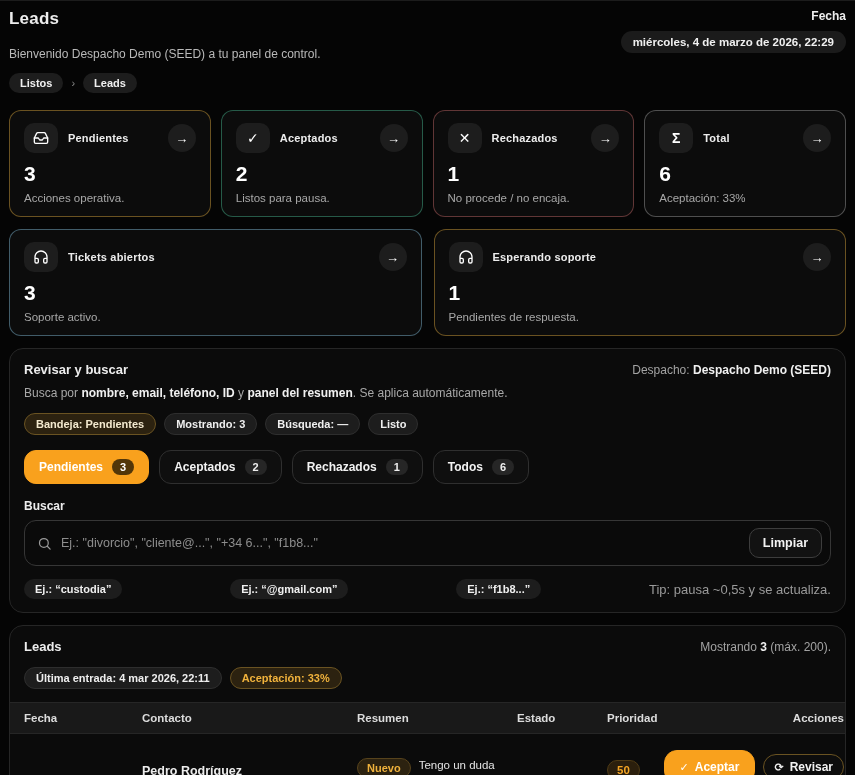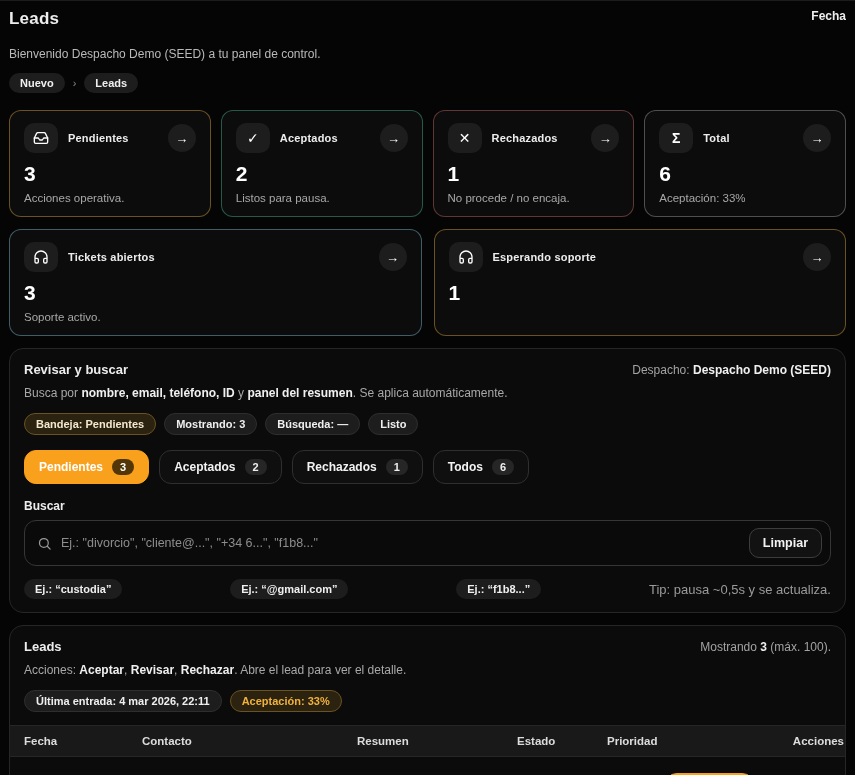--- a/index.html
+++ b/index.html
@@ -104,27 +104,28 @@
   .btn-accept .glyph { color:#fff; }
 </style>
 </head>
 <body>
 
 <div class="top">
   <div>
     <div class="page-title">Leads</div>
     <div class="subtitle">Bienvenido Despacho Demo (SEED) a tu panel de control.</div>
     <div class="crumbs">
-      <span class="pill">Nuevo</span>
+      <span class="pill">Listos</span>
       <span class="crumb-sep">›</span>
       <span class="pill">Leads</span>
     </div>
   </div>
   <div class="date-col">
     <div class="date-label">Fecha</div>
+    <div class="date-pill">miércoles, 4 de marzo de 2026, 22:29</div>
   </div>
 </div>
 
 <div class="grid4">
   <div class="card accent-amber">
     <div class="card-head">
       <span class="icon-box">
         <svg width="16" height="16" viewBox="0 0 24 24" fill="none" stroke="#fff" stroke-width="2" stroke-linecap="round" stroke-linejoin="round">
             <polyline points="22 12 16 12 14 15 10 15 8 12 2 12"></polyline>
             <path d="M5.45 5.11 2 12v6a2 2 0 0 0 2 2h16a2 2 0 0 0 2-2v-6l-3.45-6.89A2 2 0 0 0 16.76 4H7.24a2 2 0 0 0-1.79 1.11z"></path>
@@ -187,20 +188,21 @@
     <div class="card-head">
       <span class="icon-box">
         <svg width="16" height="16" viewBox="0 0 24 24" fill="none" stroke="#fff" stroke-width="2" stroke-linecap="round" stroke-linejoin="round">
             <path d="M3 14h3a2 2 0 0 1 2 2v3a2 2 0 0 1-2 2H5a2 2 0 0 1-2-2v-7a9 9 0 0 1 18 0v7a2 2 0 0 1-2 2h-1a2 2 0 0 1-2-2v-3a2 2 0 0 1 2-2h3"></path>
           </svg>
       </span>
       <span class="card-label">Esperando soporte</span>
       <button class="arrow-btn">→</button>
     </div>
     <div class="card-value">1</div>
+    <div class="card-caption">Pendientes de respuesta.</div>
   </div>
 </div>
 
 <div class="section">
   <div class="sec-head">
     <div class="sec-title">Revisar y buscar</div>
     <div class="muted">
       <span>Despacho:</span>
       <span class="bold">Despacho Demo (SEED)</span>
     </div>
@@ -247,25 +249,22 @@
     <span class="pill">Ej.: “f1b8...”</span>
     <span class="tip">Tip: pausa ~0,5s y se actualiza.</span>
   </div>
 </div>
 
 <div class="section leads-section">
   <div class="leads-pad">
     <div class="sec-head">
       <div class="sec-title">Leads</div>
       <div class="muted">
-        <span>Mostrando </span><span class="bold">3</span><span> (máx. 100).</span>
+        <span>Mostrando </span><span class="bold">3</span><span> (máx. 200).</span>
       </div>
-    </div>
-    <div class="hint">
-      <span>Acciones: </span><span class="bold">Aceptar</span><span>, </span><span class="bold">Revisar</span><span>, </span><span class="bold">Rechazar</span><span>. Abre el lead para ver el detalle.</span>
     </div>
     <div class="badge-row">
       <span class="pill pill-gray">Última entrada: 4 mar 2026, 22:11</span>
       <span class="pill pill-amber amber-text">Aceptación: 33%</span>
     </div>
   </div>
 
   <div class="tbl-head">
     <span>Fecha</span>
     <span>Contacto</span>

